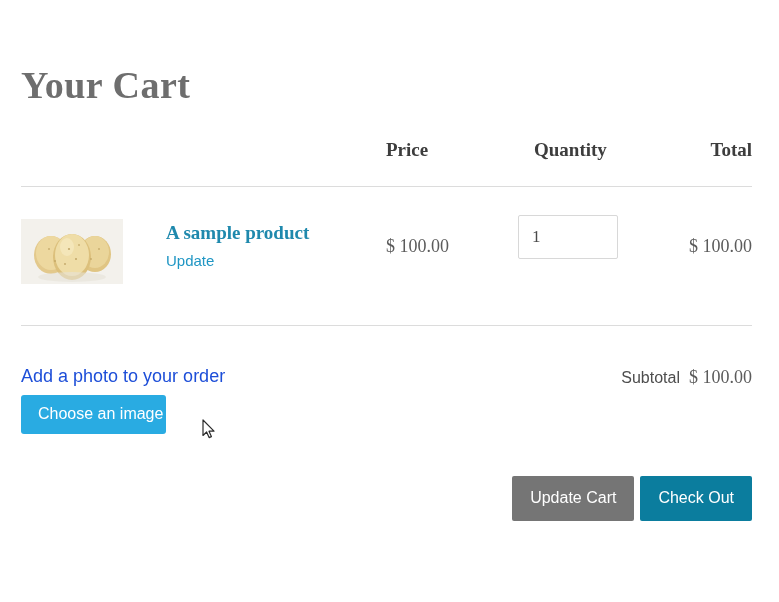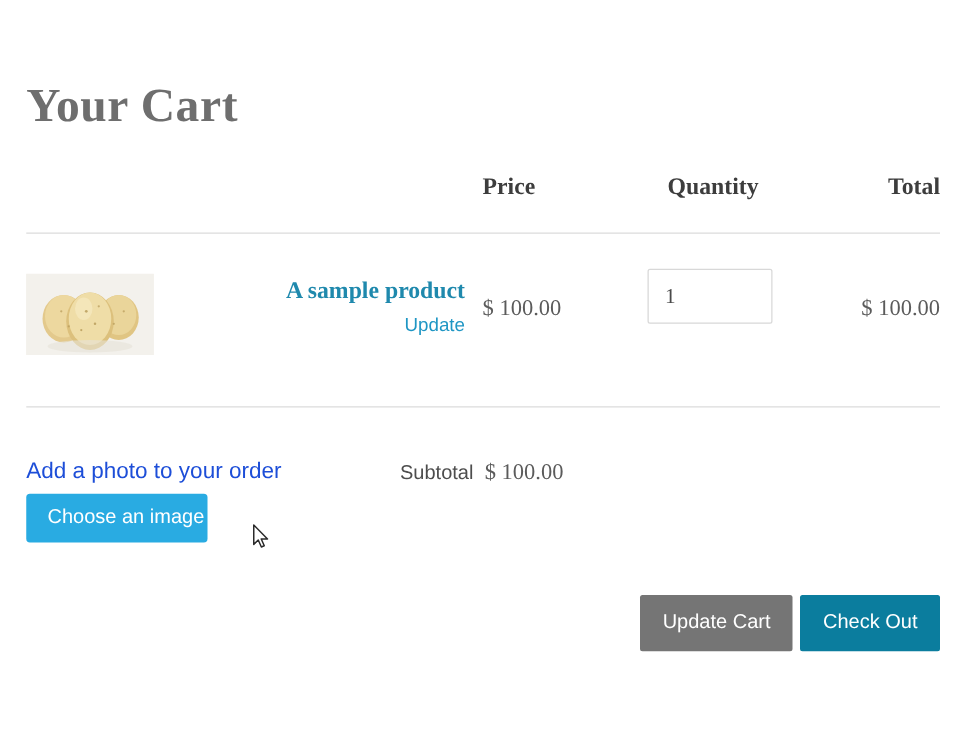--- a/index.html
+++ b/index.html
@@ -72,24 +72,23 @@
     top: 32px;
     width: 102px;
     height: 65px;
     overflow: hidden;
     background: #f1efe9;
   }
   .thumb-svg { display: block; width: 102px; height: 65px; }
 
   .product-info {
     position: absolute;
-    left: 131px;
+    left: 145px;
     top: 34px;
     width: 220px;
-    text-align: right;
   }
   .product-name {
     font-family: "Liberation Serif", serif;
     font-size: 19px;
     line-height: 24px;
     font-weight: bold;
     color: #1f89ad;
     text-decoration: none;
     display: block;
     white-space: nowrap;
@@ -170,23 +169,24 @@
     margin-top: 17px;
     font-family: "Liberation Sans", sans-serif;
     font-size: 15px;
     line-height: 20px;
     color: #1f96c4;
     text-decoration: none;
   }
 
   .footer-right {
     position: absolute;
-    right: 12px;
+    right: 0;
     top: 0;
     width: 420px;
+    text-align: right;
   }
   .subtotal-line {
     display: block;
     white-space: nowrap;
   }
   .subtotal-label {
     font-family: "Liberation Sans", sans-serif;
     font-size: 16px;
     line-height: 22px;
     color: #4d4d4d;

